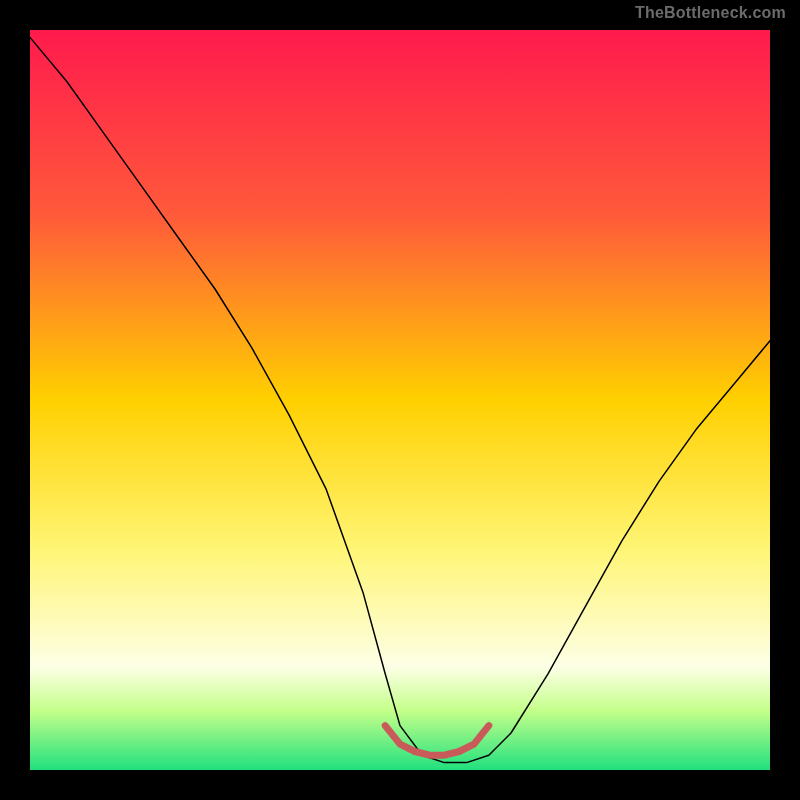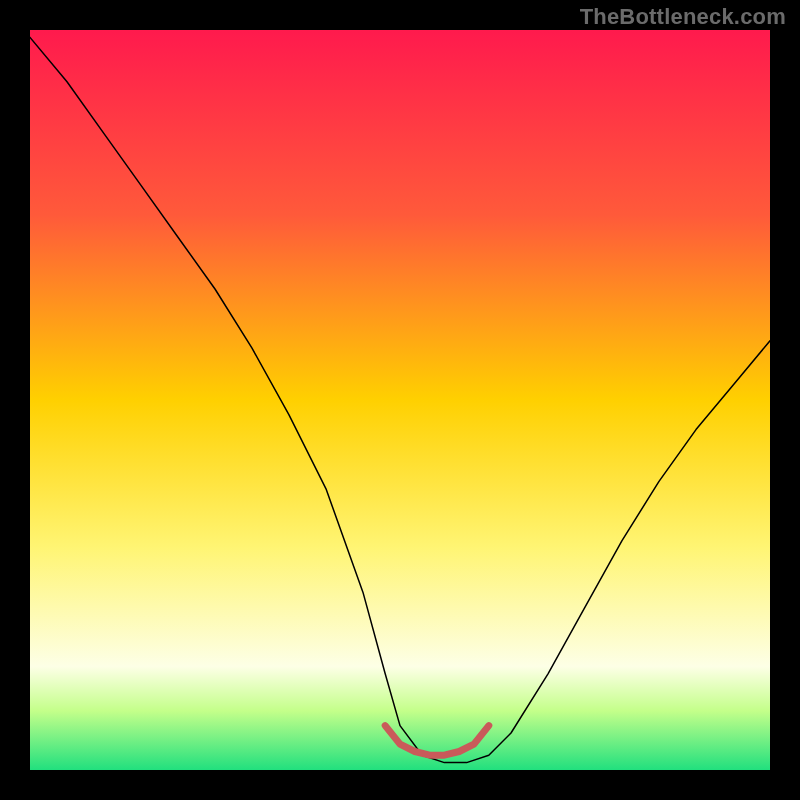--- a/index.html
+++ b/index.html
@@ -23,21 +23,21 @@
     left: 30px;
     top: 30px;
     width: 740px;
     height: 740px;
   }
   .watermark {
     position: absolute;
     top: 4px;
     right: 14px;
     font-family: Arial, Helvetica, sans-serif;
-    font-size: 22px;
+    font-size: 16px;
     font-weight: 600;
     color: #6b6b6b;
     letter-spacing: 0.2px;
   }
   svg {
     display: block;
   }
 </style>
 </head>
 <body>

